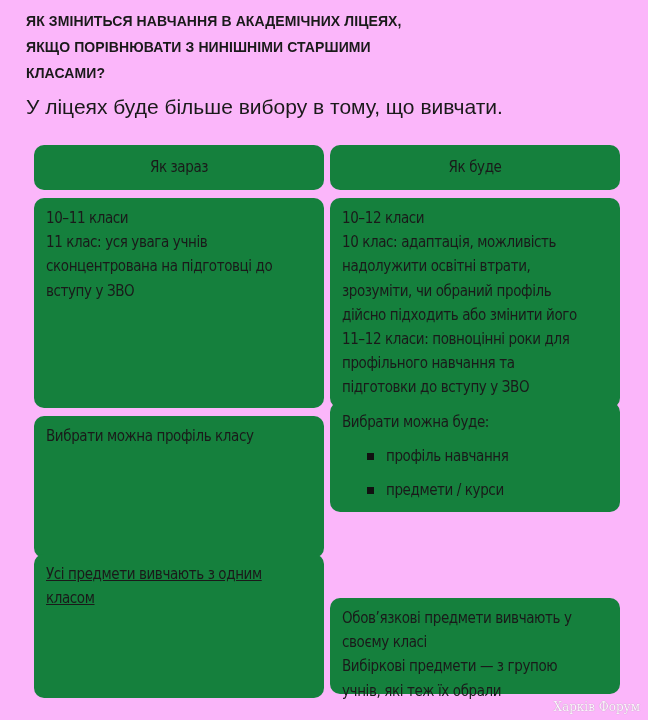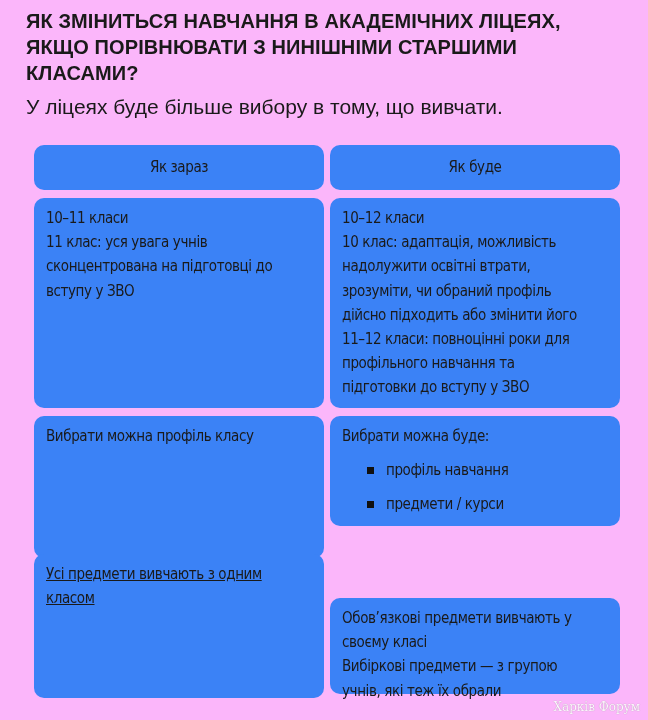--- a/index.html
+++ b/index.html
@@ -3,28 +3,28 @@
 <meta charset="utf-8">
 <style>
   html, body { margin:0; padding:0; }
   body {
     width:648px; height:720px; background:#fbb6fa; position:relative; overflow:hidden;
     font-family:"DejaVu Sans", sans-serif; color:#1a1a1a;
   }
   .title {
     position:absolute; left:26px; top:8px; width:610px;
     font-family:"Liberation Sans", sans-serif; font-weight:bold;
-    font-size:20px; line-height:26px; letter-spacing:0.1px;
+    font-size:14px; line-height:26px; letter-spacing:0.1px;
   }
   .subtitle {
     position:absolute; left:26px; top:95px;
     font-family:"Liberation Sans", sans-serif; font-size:21px; line-height:24px;
   }
   .card {
-    position:absolute; background:#3b82f6; border-radius:10px; box-sizing:border-box;
+    position:absolute; background:#15803d; border-radius:10px; box-sizing:border-box;
     font-family:"DejaVu Sans Condensed","DejaVu Sans", sans-serif;
     font-size:15px; line-height:24.2px; padding:8px 12px;
     font-stretch:condensed; letter-spacing:-0.4px;
   }
   .hdr { display:flex; align-items:center; justify-content:center; padding:0; }
   .col-l { left:34px; width:290px; }
   .col-r { left:330px; width:290px; }
   .line { display:block; white-space:nowrap; }
   ul { margin:0; padding:0 0 0 12px; list-style:none; }
   li { position:relative; padding-left:22px; margin:10px; }
@@ -67,21 +67,21 @@
   <span class="line">зрозуміти, чи обраний профіль</span>
   <span class="line">дійсно підходить або змінити його</span>
   <span class="line">11–12 класи: повноцінні роки для</span>
   <span class="line">профільного навчання та</span>
   <span class="line">підготовки до вступу у ЗВО</span>
 </div>
 
 <div class="card col-l" style="top:416px;height:142px;">
   <span class="line">Вибрати можна профіль класу</span>
 </div>
-<div class="card col-r" style="top:416px;height:110px;">
+<div class="card col-r" style="top:402px;height:110px;">
   <span class="line">Вибрати можна буде:</span>
   <ul>
     <li>
       <span class="line">профіль навчання</span>
     </li>
     <li>
       <span class="line">предмети / курси</span>
     </li>
   </ul>
 </div>

